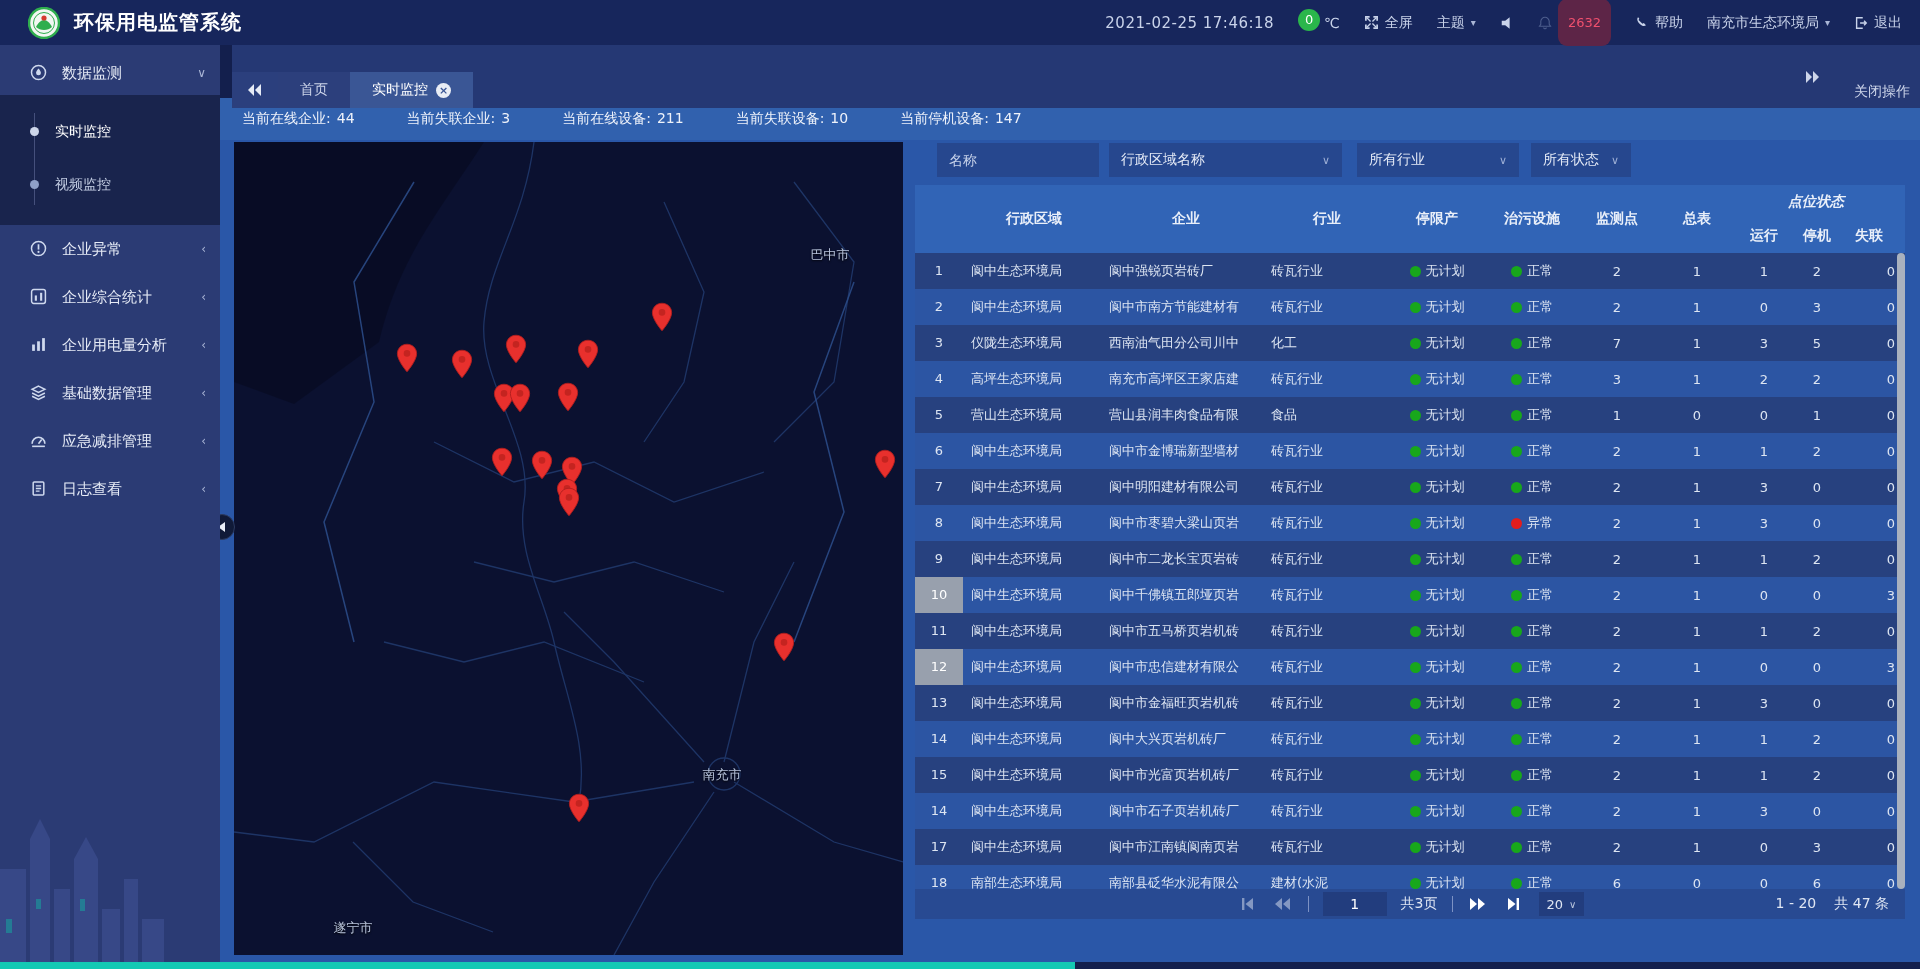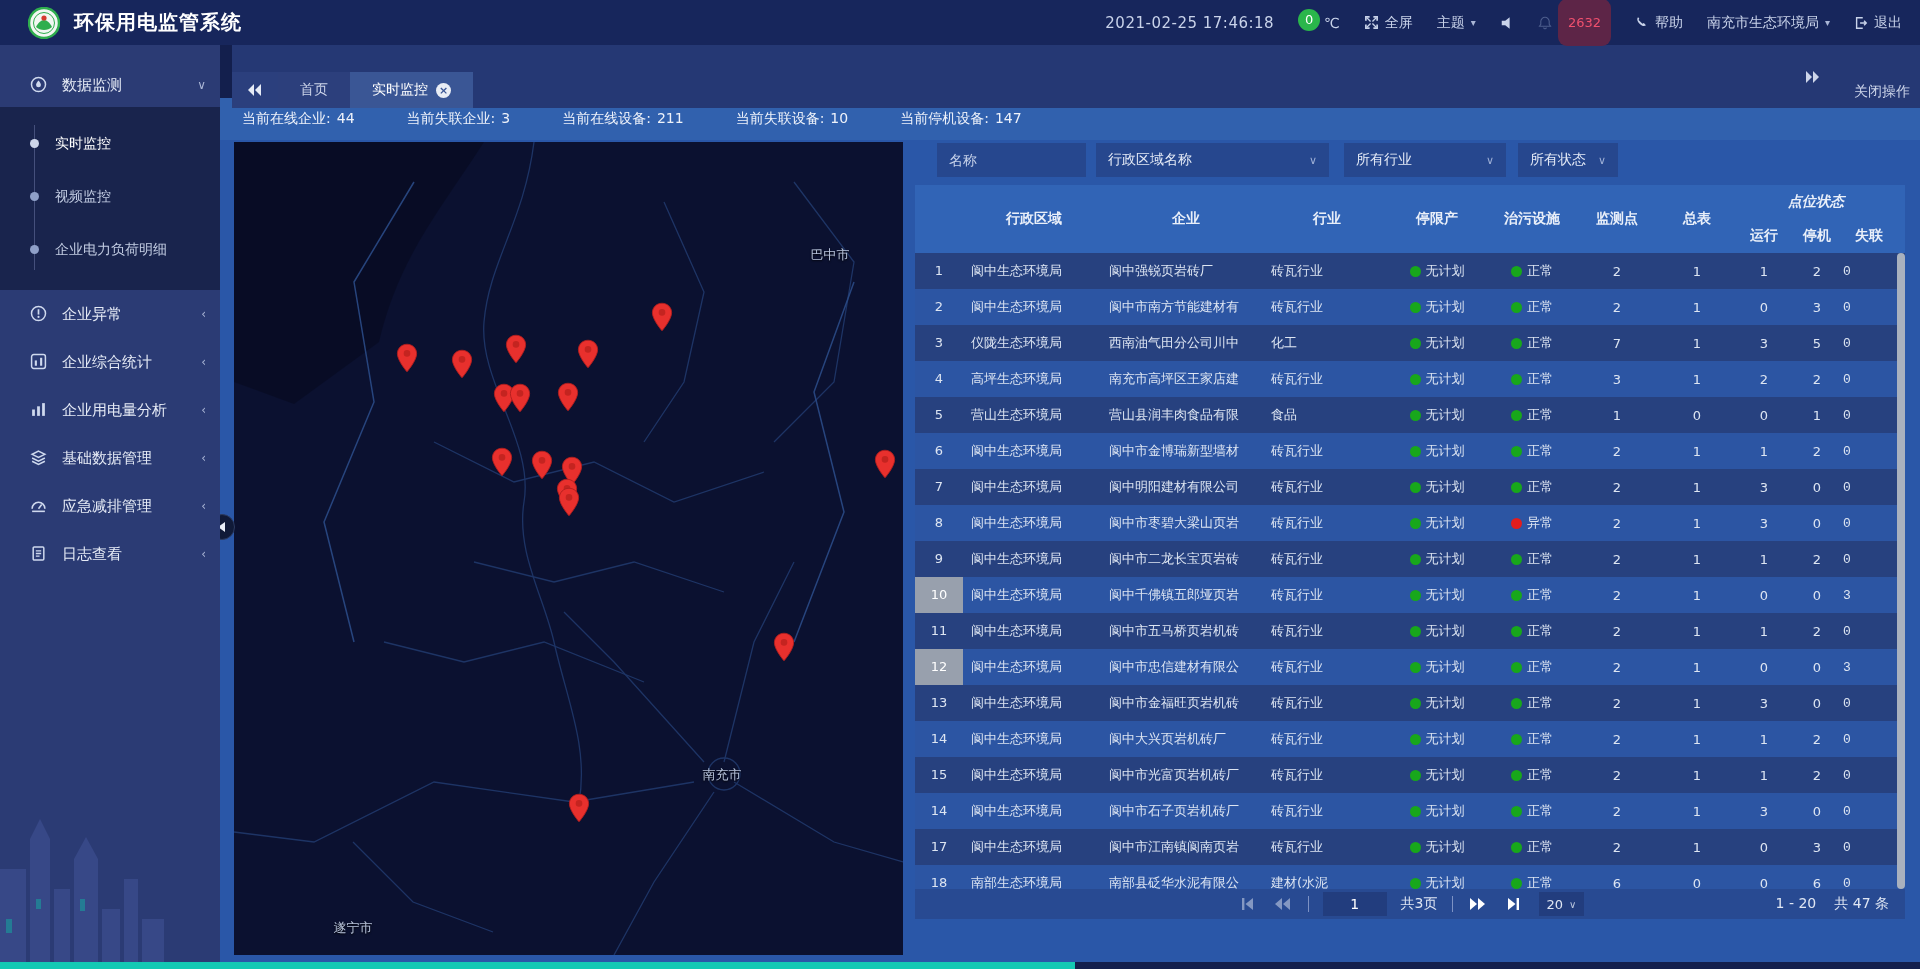--- a/index.html
+++ b/index.html
@@ -13,21 +13,21 @@
   .datetime{font-size:15px;letter-spacing:.5px;}
   .temp{display:flex;align-items:flex-start;gap:4px;}
   .temp-circle{width:22px;height:22px;border-radius:50%;background:#2ab64b;color:#fff;font-size:13px;display:flex;align-items:center;justify-content:center;margin-top:-6px;}
   .hitem{display:flex;align-items:center;gap:6px;cursor:pointer;white-space:nowrap;}
   .hitem svg{display:block;}
   .caret{font-size:10px;color:#aab6d6;}
   .badge{background:#5d2547;color:#f0506e;font-size:13px;padding:16px 10px;border-radius:9px;}
   .bell{opacity:.45;}
   
   .sidebar{position:absolute;left:0;top:45px;width:220px;height:924px;background:#2b3b74;z-index:6;overflow:hidden;}
-  .side-menu{padding-top:18px;position:relative;z-index:2;}
+  .side-menu{padding-top:6px;position:relative;z-index:2;}
   .side-item{height:48px;display:flex;align-items:center;padding:0 14px 0 30px;color:#e6ebf6;font-size:15px;cursor:pointer;}
   .side-item .s-icon{width:18px;height:18px;margin-right:14px;color:#cfd9ee;}
   .side-item .s-label{flex:1;}
   .side-item .s-chev{font-size:12px;color:#aab6d6;}
   .side-item.open{height:44px;}
   .submenu{background:#19244d;padding:10px 0 14px 0;position:relative;}
   .submenu:before{content:"";position:absolute;left:34px;top:18px;bottom:20px;width:1px;background:#45507c;}
   .sub-item{height:53px;display:flex;align-items:center;padding-left:30px;font-size:14px;color:#c2cce2;cursor:pointer;position:relative;}
   .sub-item .dot{width:9px;height:9px;border-radius:50%;background:#8fa0c8;margin-right:16px;position:relative;z-index:2;}
   .sub-item.active{color:#fff;}
@@ -47,21 +47,21 @@
   .stat{font-size:14px;color:#eef2fa;white-space:nowrap;}
   .stat-value{margin-left:6px;}
   
   .map{position:absolute;left:14px;top:44px;width:669px;height:813px;background:#0b1130;overflow:hidden;}
   .map svg.roads{position:absolute;left:0;top:0;}
   .pin{position:absolute;width:22px;height:30px;cursor:pointer;}
   .city{position:absolute;font-size:13px;color:#b9c5dd;text-shadow:0 1px 2px #000;transform:translate(-50%,-50%);white-space:nowrap;}
   .map-toggle{position:absolute;left:-11px;top:416px;width:26px;height:26px;border-radius:50%;background:#101a38;border:1px solid #2c3a5f;color:#e8edf6;display:flex;align-items:center;justify-content:center;font-size:11px;cursor:pointer;z-index:8;}
   
   .filters{position:absolute;left:695px;top:45px;width:990px;height:34px;display:flex;align-items:center;}
-  .f-input{margin-left:22px;width:149px;height:34px;background:#26478e;border:none;outline:none;color:#e4eaf6;font-size:14px;padding:16px 12px;font-family:inherit;}
+  .f-input{margin-left:22px;width:162px;height:34px;background:#26478e;border:none;outline:none;color:#e4eaf6;font-size:14px;padding:16px 12px;font-family:inherit;}
   .f-input::placeholder{color:#c6d2ea;opacity:1;}
   .f-select{height:34px;background:#26478e;display:flex;align-items:center;justify-content:space-between;padding:0 12px;font-size:14px;color:#e4eaf6;cursor:pointer;}
   .f-select .sel-caret{font-size:11px;color:#9fb0d6;margin-left:10px;}
   .fs-region{margin-left:10px;width:233px;}
   .fs-industry{margin-left:15px;width:162px;}
   .fs-status{margin-left:12px;width:100px;}
   
   .thead{position:absolute;left:695px;top:87px;width:990px;height:68px;background:#3164b6;display:flex;font-size:14px;font-weight:bold;color:#e9eff9;}
   .thead .hc{display:flex;align-items:center;justify-content:center;}
   .hgroup{display:flex;flex-direction:column;}
@@ -77,21 +77,21 @@
   .c-num.hl{background:#98a0ad;color:#fff;}
   .c-reg{width:142px;padding-left:8px;}
   .c-comp{width:162px;padding-left:4px;}
   .c-ind{width:120px;padding-left:4px;}
   .c-lim{width:100px;display:flex;align-items:center;justify-content:center;}
   .c-fac{width:90px;display:flex;align-items:center;justify-content:center;}
   .c-pts{width:80px;text-align:center;}
   .c-met{width:80px;text-align:center;}
   .c-run{width:54px;text-align:center;}
   .c-stop{width:52px;text-align:center;}
-  .c-lost{width:52px;text-align:left;font-family:Liberation Mono, monospace;}
+  .c-lost{width:52px;text-align:right;}
   .dot10{width:11px;height:11px;border-radius:50%;margin-right:5px;flex:none;}
   .scrollbar{position:absolute;right:0;top:0;width:8px;height:100%;background:#a9b1be;border-radius:4px;cursor:pointer;}
   
   .pager{position:absolute;left:695px;top:791px;width:990px;height:30px;background:#284a92;display:flex;align-items:center;font-size:14px;color:#dfe6f3;}
   .pager-center{margin:0 auto;display:flex;align-items:center;gap:14px;}
   .pg-btn{width:22px;height:18px;display:flex;align-items:center;justify-content:center;cursor:pointer;}
   .pg-btn.dim{opacity:.5;}
   .pg-sep{width:1px;height:16px;background:#7d92c4;}
   .pg-input{width:64px;height:24px;background:#223d7e;border:none;outline:none;color:#fff;text-align:center;font-size:14px;font-family:inherit;}
   .pg-size{height:24px;background:#223d7e;display:flex;align-items:center;padding:0 8px;gap:6px;cursor:pointer;font-size:13px;}
@@ -170,24 +170,20 @@
       </div>
       <div class="submenu">
         <div class="sub-item active">
           <span class="dot"></span>
           <span class="sub-label">实时监控</span>
         </div>
         <div class="sub-item">
           <span class="dot"></span>
           <span class="sub-label">视频监控</span>
         </div>
-        <div class="sub-item">
-          <span class="dot"></span>
-          <span class="sub-label">企业电力负荷明细</span>
-        </div>
       </div>
       <div class="side-item">
         <span class="s-icon"><svg width="17" height="17" viewBox="0 0 16 16">
             <circle cx="8" cy="8" r="6.6" fill="none" stroke="currentColor" stroke-width="1.4"></circle>
             <rect x="7.2" y="4" width="1.6" height="5" fill="currentColor"></rect>
             <circle cx="8" cy="11.2" r="1" fill="currentColor"></circle>
           </svg></span>
         <span class="s-label">企业异常</span>
         <span class="s-chev">‹</span>
       </div>

